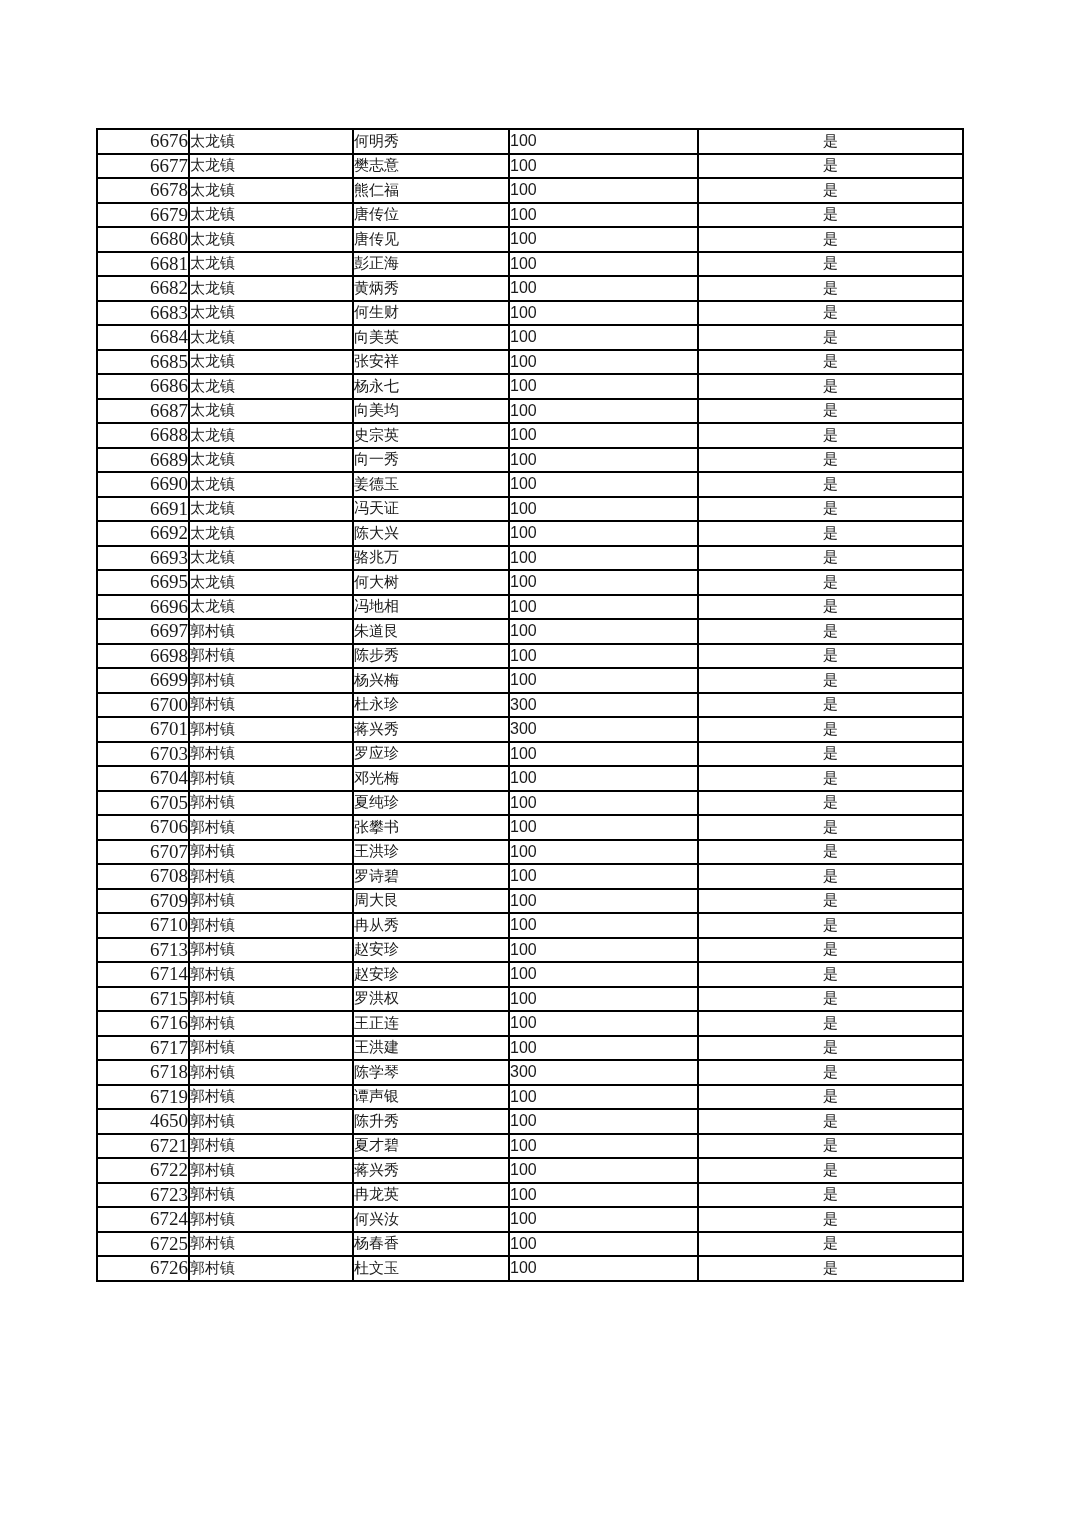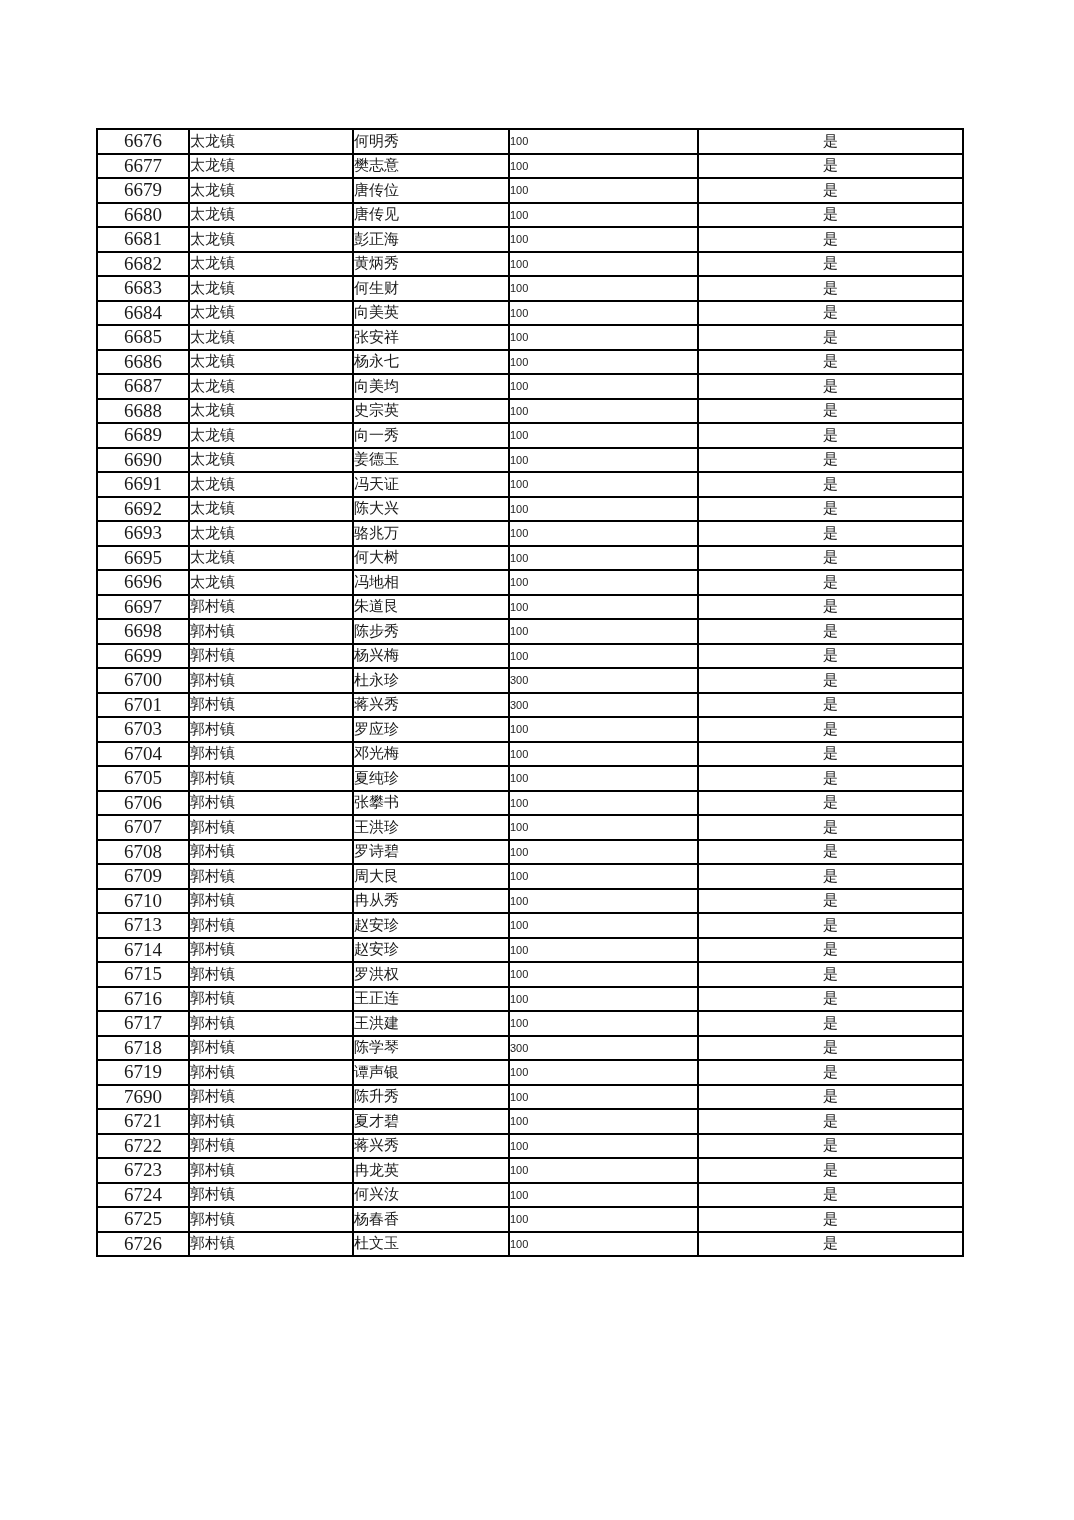--- a/index.html
+++ b/index.html
@@ -28,31 +28,31 @@
     height: 22.5px;
     padding: 0;
     overflow: hidden;
     white-space: nowrap;
     vertical-align: middle;
     color: #1a1a1a;
   }
   td.col-id {
     font-family: "Liberation Serif", serif;
     font-size: 19px;
-    text-align: center;
+    text-align: right;
   }
   td.col-town, td.col-name {
     font-family: "Liberation Serif", serif;
     font-size: 15px;
     text-align: left;
     padding-left: 4px;
   }
   td.col-amount {
     font-family: "Liberation Sans", sans-serif;
-    font-size: 11px;
+    font-size: 16px;
     text-align: left;
     padding-left: 2px;
   }
   td.col-yes {
     font-family: "Liberation Serif", serif;
     font-size: 15px;
     text-align: center;
   }
 </style>
 </head>
@@ -76,20 +76,27 @@
           <td class="col-yes">是</td>
         </tr>
         <tr>
           <td class="col-id">6677</td>
           <td class="col-town">太龙镇</td>
           <td class="col-name">樊志意</td>
           <td class="col-amount">100</td>
           <td class="col-yes">是</td>
         </tr>
         <tr>
+          <td class="col-id">6678</td>
+          <td class="col-town">太龙镇</td>
+          <td class="col-name">熊仁福</td>
+          <td class="col-amount">100</td>
+          <td class="col-yes">是</td>
+        </tr>
+        <tr>
           <td class="col-id">6679</td>
           <td class="col-town">太龙镇</td>
           <td class="col-name">唐传位</td>
           <td class="col-amount">100</td>
           <td class="col-yes">是</td>
         </tr>
         <tr>
           <td class="col-id">6680</td>
           <td class="col-town">太龙镇</td>
           <td class="col-name">唐传见</td>
@@ -335,21 +342,21 @@
           <td class="col-yes">是</td>
         </tr>
         <tr>
           <td class="col-id">6719</td>
           <td class="col-town">郭村镇</td>
           <td class="col-name">谭声银</td>
           <td class="col-amount">100</td>
           <td class="col-yes">是</td>
         </tr>
         <tr>
-          <td class="col-id">7690</td>
+          <td class="col-id">4650</td>
           <td class="col-town">郭村镇</td>
           <td class="col-name">陈升秀</td>
           <td class="col-amount">100</td>
           <td class="col-yes">是</td>
         </tr>
         <tr>
           <td class="col-id">6721</td>
           <td class="col-town">郭村镇</td>
           <td class="col-name">夏才碧</td>
           <td class="col-amount">100</td>

